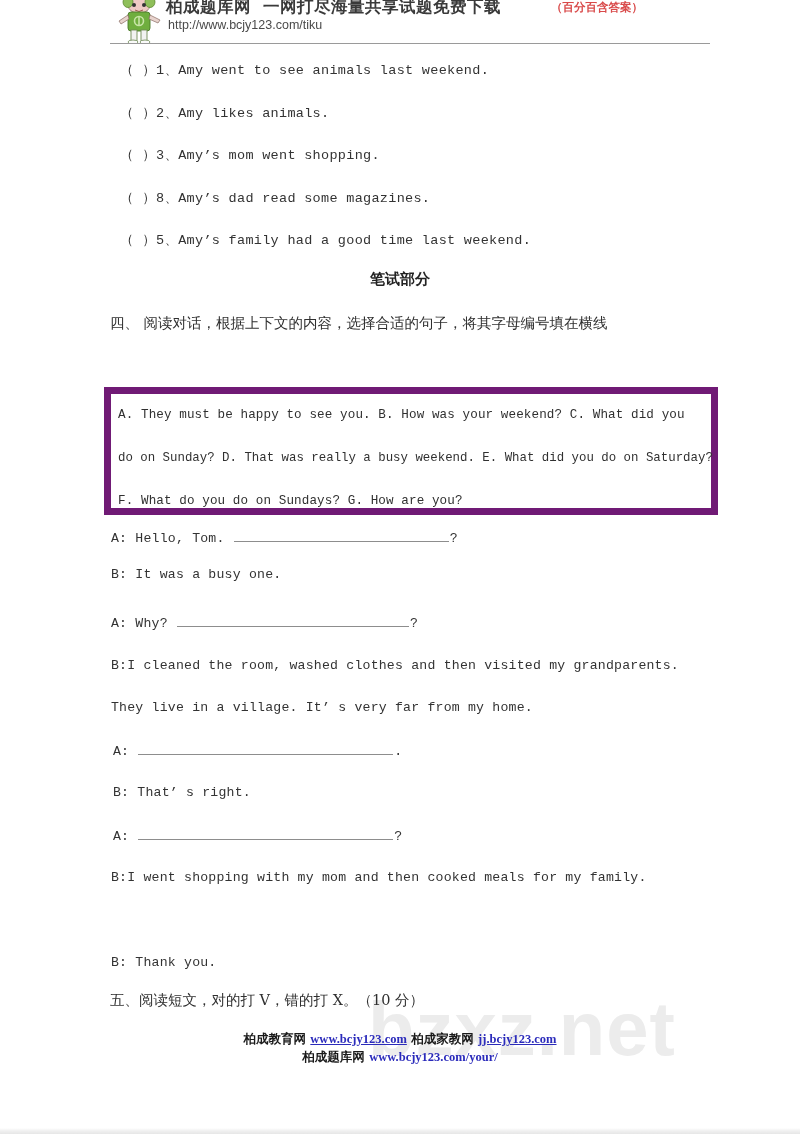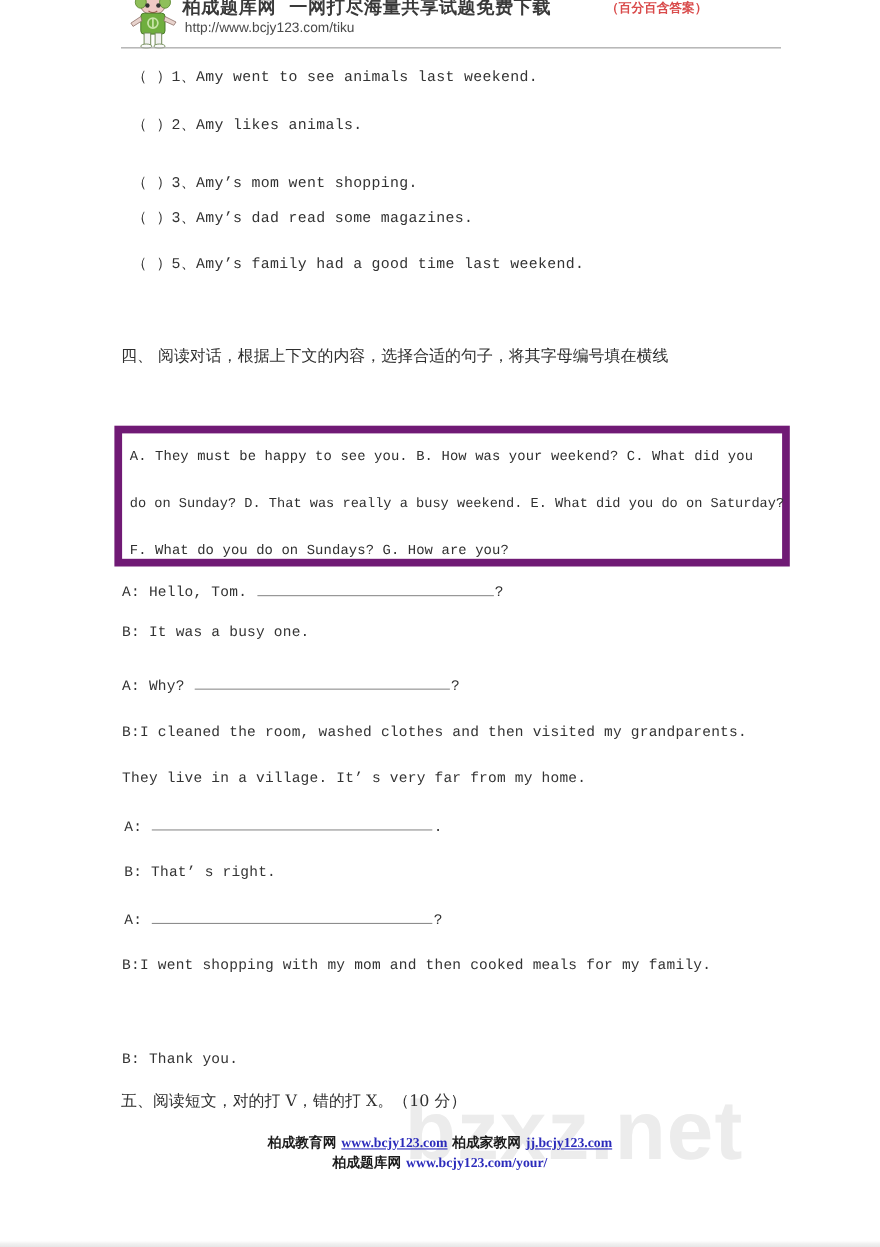--- a/index.html
+++ b/index.html
@@ -242,24 +242,25 @@
 
     <div id="header-red">（百分百含答案）</div>
 
     <div id="header-url">http://www.bcjy123.com/tiku</div>
 
     <div id="header-rule"></div>
   </div>
 
   <div class="tf-line" style="left:120px; top:61px;">（  ）1、Amy went to see animals last weekend.</div>
   <div class="tf-line" style="left:120px; top:104px;">（  ）2、Amy  likes animals.</div>
-  <div class="tf-line" style="left:120px; top:146px;margin-top:11px;">（  ）3、Amy’s  mom went shopping.</div>
-  <div class="tf-line" style="left:120px; top:189px;">（  ）3、Amy’s  dad  read  some magazines.</div>
+  <div class="tf-line" style="left:120px; top:146px;">（  ）3、Amy’s  mom went shopping.</div>
+  <div class="tf-line" style="left:120px; top:189px;">（  ）8、Amy’s  dad  read  some magazines.</div>
   <div class="tf-line" style="left:120px; top:231px;">（  ）5、Amy’s family had a good time last weekend.</div>
 
+  <div id="section-heading">笔试部分</div>
 
   <div class="cn-instr" style="left:110px; top:314px;">四、 阅读对话，根据上下文的内容，选择合适的句子，将其字母编号填在横线</div>
   <div class="cn-instr" style="left:110px; top:356px;margin-top:31px;">上。 （7 句选 5 句，10 分）</div>
 
   <div id="options-box">
     <div class="opt-line" id="opt-l1">A. They must be happy to see you.   B. How was your weekend?   C. What did you</div>
     <div class="opt-line" id="opt-l2">do on Sunday?   D. That was really a busy weekend. E. What did you do on Saturday?</div>
     <div class="opt-line" id="opt-l3">F. What do you do on Sundays?    G. How are you?</div>
   </div>
 

